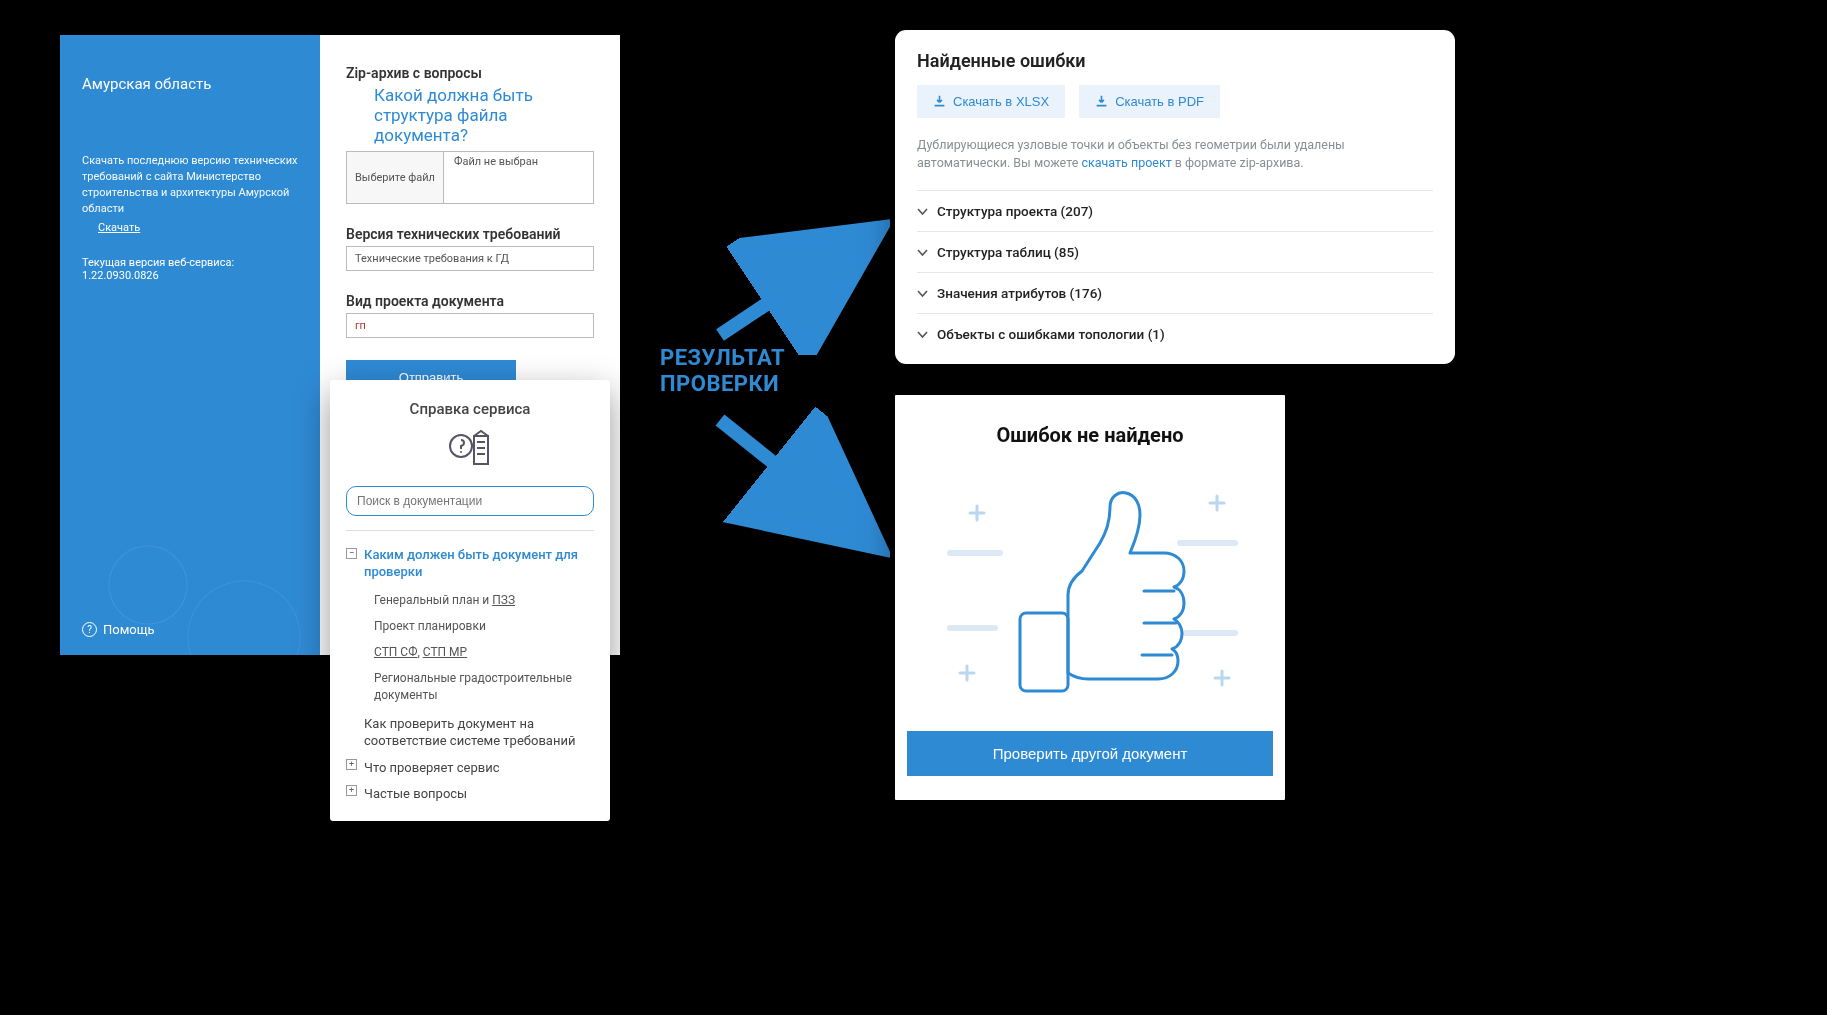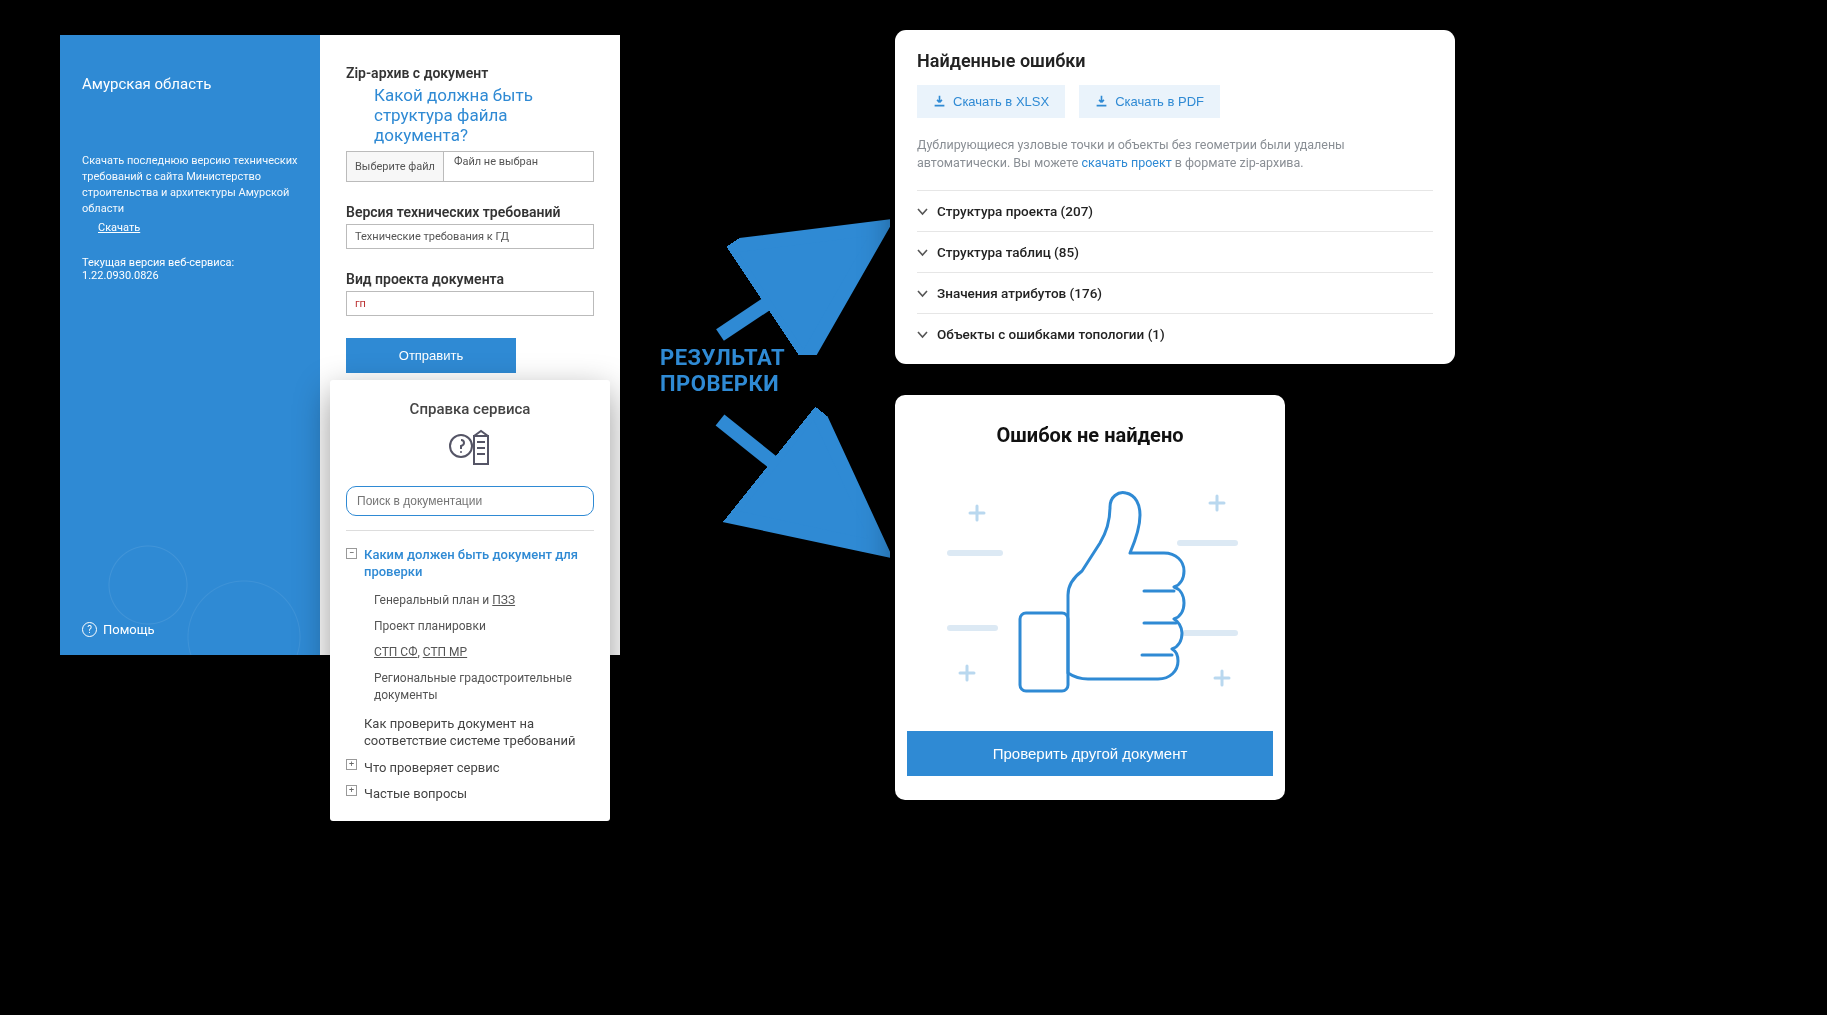--- a/index.html
+++ b/index.html
@@ -58,21 +58,21 @@
 
   .form-side {
     flex: 1;
     padding: 30px 26px;
     color: #444;
   }
   .form-label { font-size: 14px; font-weight: 600; color: #333; margin-bottom: 4px; }
   .form-hint { font-size: 17px; color: #2f8ad4; cursor: pointer; margin-bottom: 6px; margin-left: 28px; }
   .file-row { display: flex; margin-bottom: 22px; }
   .file-btn {
-    border: 1px solid #bbb; background: #f7f7f7; padding: 8px 8px;
+    border: 1px solid #bbb; background: #f7f7f7; padding: 19px 8px;
     font-size: 11px; color: #555; cursor: pointer;
   }
   .file-status { border: 1px solid #bbb; border-left: 0; padding: 3px 10px; font-size: 11px; color: #555; flex: 1; }
   .text-input {
     width: 100%; border: 1px solid #bbb; padding: 5px 8px;
     font-size: 11px; color: #555; margin-bottom: 22px; background: #fff;
   }
   .dd-input {
     width: 100%; border: 1px solid #bbb; padding: 5px 8px;
     font-size: 11px; color: #b33; margin-bottom: 22px; background: #fff; cursor: pointer;
@@ -153,21 +153,21 @@
   .chev { position: absolute; left: 0; top: 15px; }
 
   
   .card-success {
     position: absolute;
     left: 895px; top: 395px;
     width: 390px;
     background: #fff;
     box-shadow: 0 12px 35px rgba(0,0,0,.4);
     padding: 28px 12px 24px;
-    border-radius: 10px;
+    border-radius: 1px;
     text-align: center;
   }
   .succ-title { font-size: 20px; font-weight: 700; color: #111; margin-bottom: 16px; }
   .succ-ill { display: flex; justify-content: center; margin-bottom: 18px; }
   .succ-btn {
     background: #2f8ad4; color: #fff; border: none;
     padding: 14px 18px; font-size: 15px; cursor: pointer;
     width: 100%;
   }
 </style>
@@ -181,21 +181,21 @@
     <span class="blue-link">Скачать</span>
     <div class="blue-ver-label">Текущая версия веб-сервиса:</div>
     <div class="blue-ver">1.22.0930.0826</div>
     <div class="blue-help">
       <span class="help-icon">?</span>
       <span>Помощь</span>
     </div>
   </div>
 
   <div class="form-side">
-    <div class="form-label">Zip-архив с документ</div>
+    <div class="form-label">Zip-архив с вопросы</div>
     <div class="form-hint">Какой должна быть структура файла документа?</div>
     <div class="file-row">
       <div class="file-btn">Выберите файл</div>
       <div class="file-status">Файл не выбран</div>
     </div>
 
     <div class="form-label">Версия технических требований</div>
     <div class="text-input">Технические требования к ГД</div>
 
     <div class="form-label">Вид проекта документа</div>

